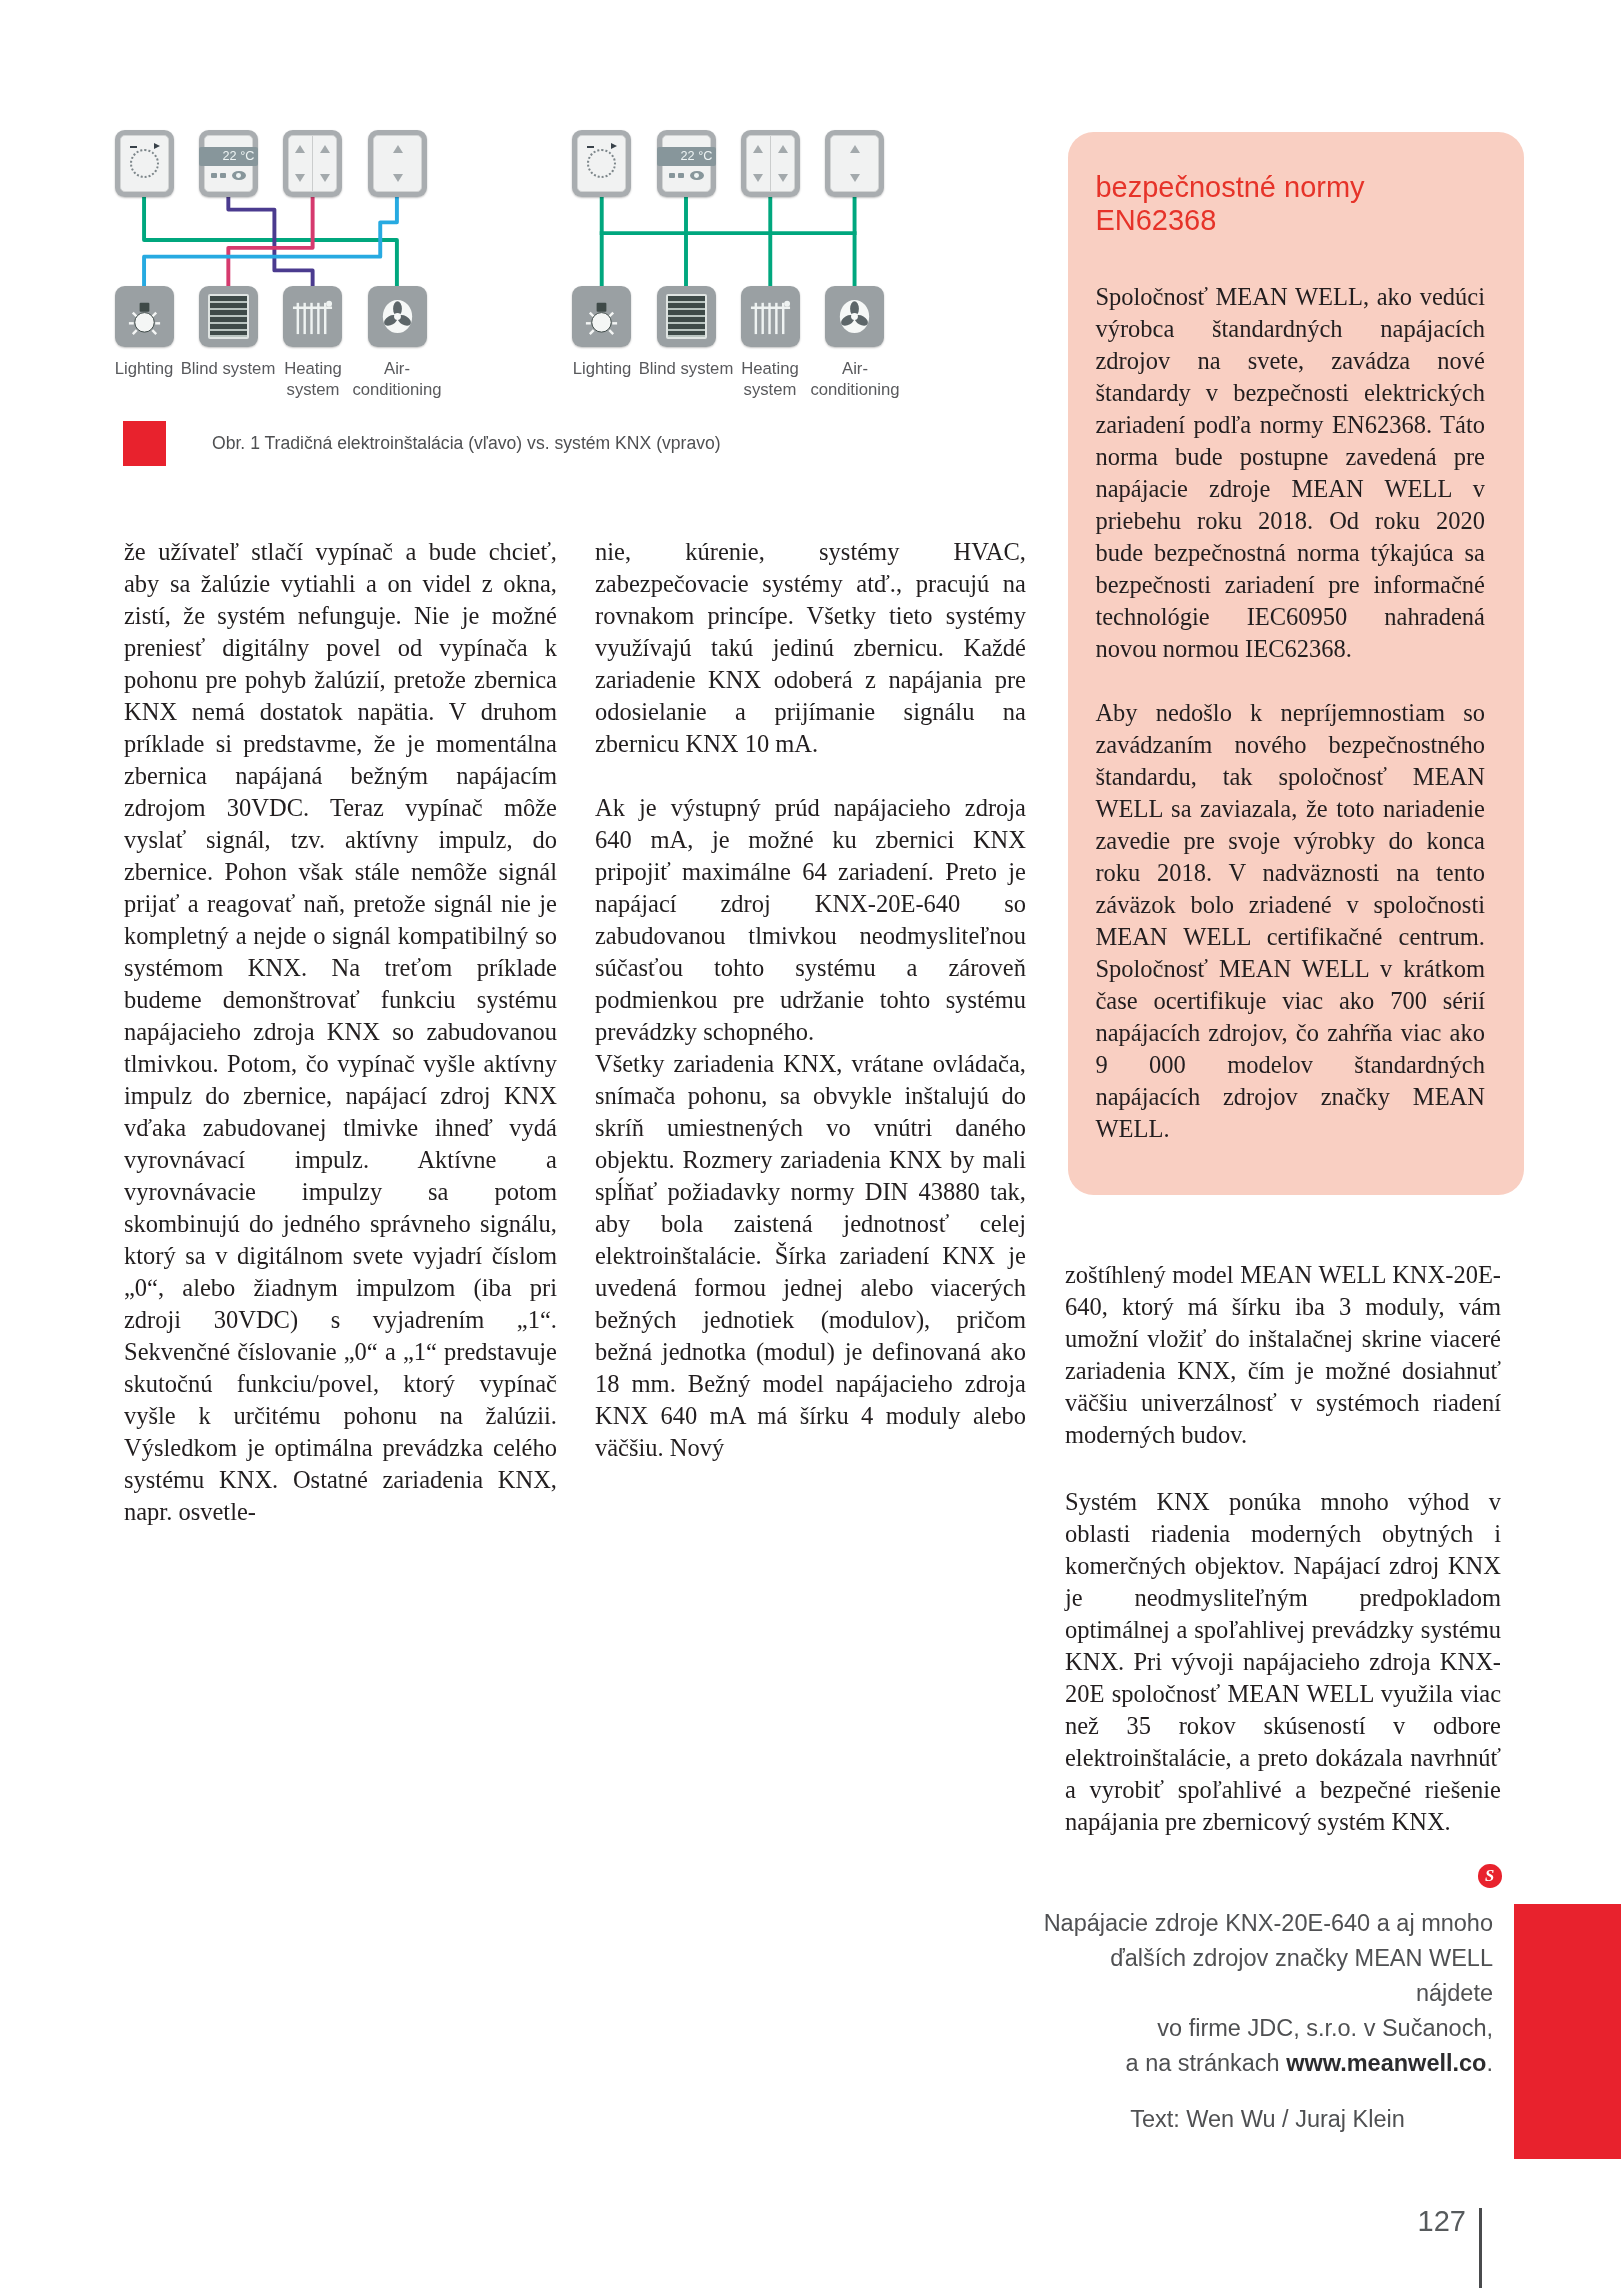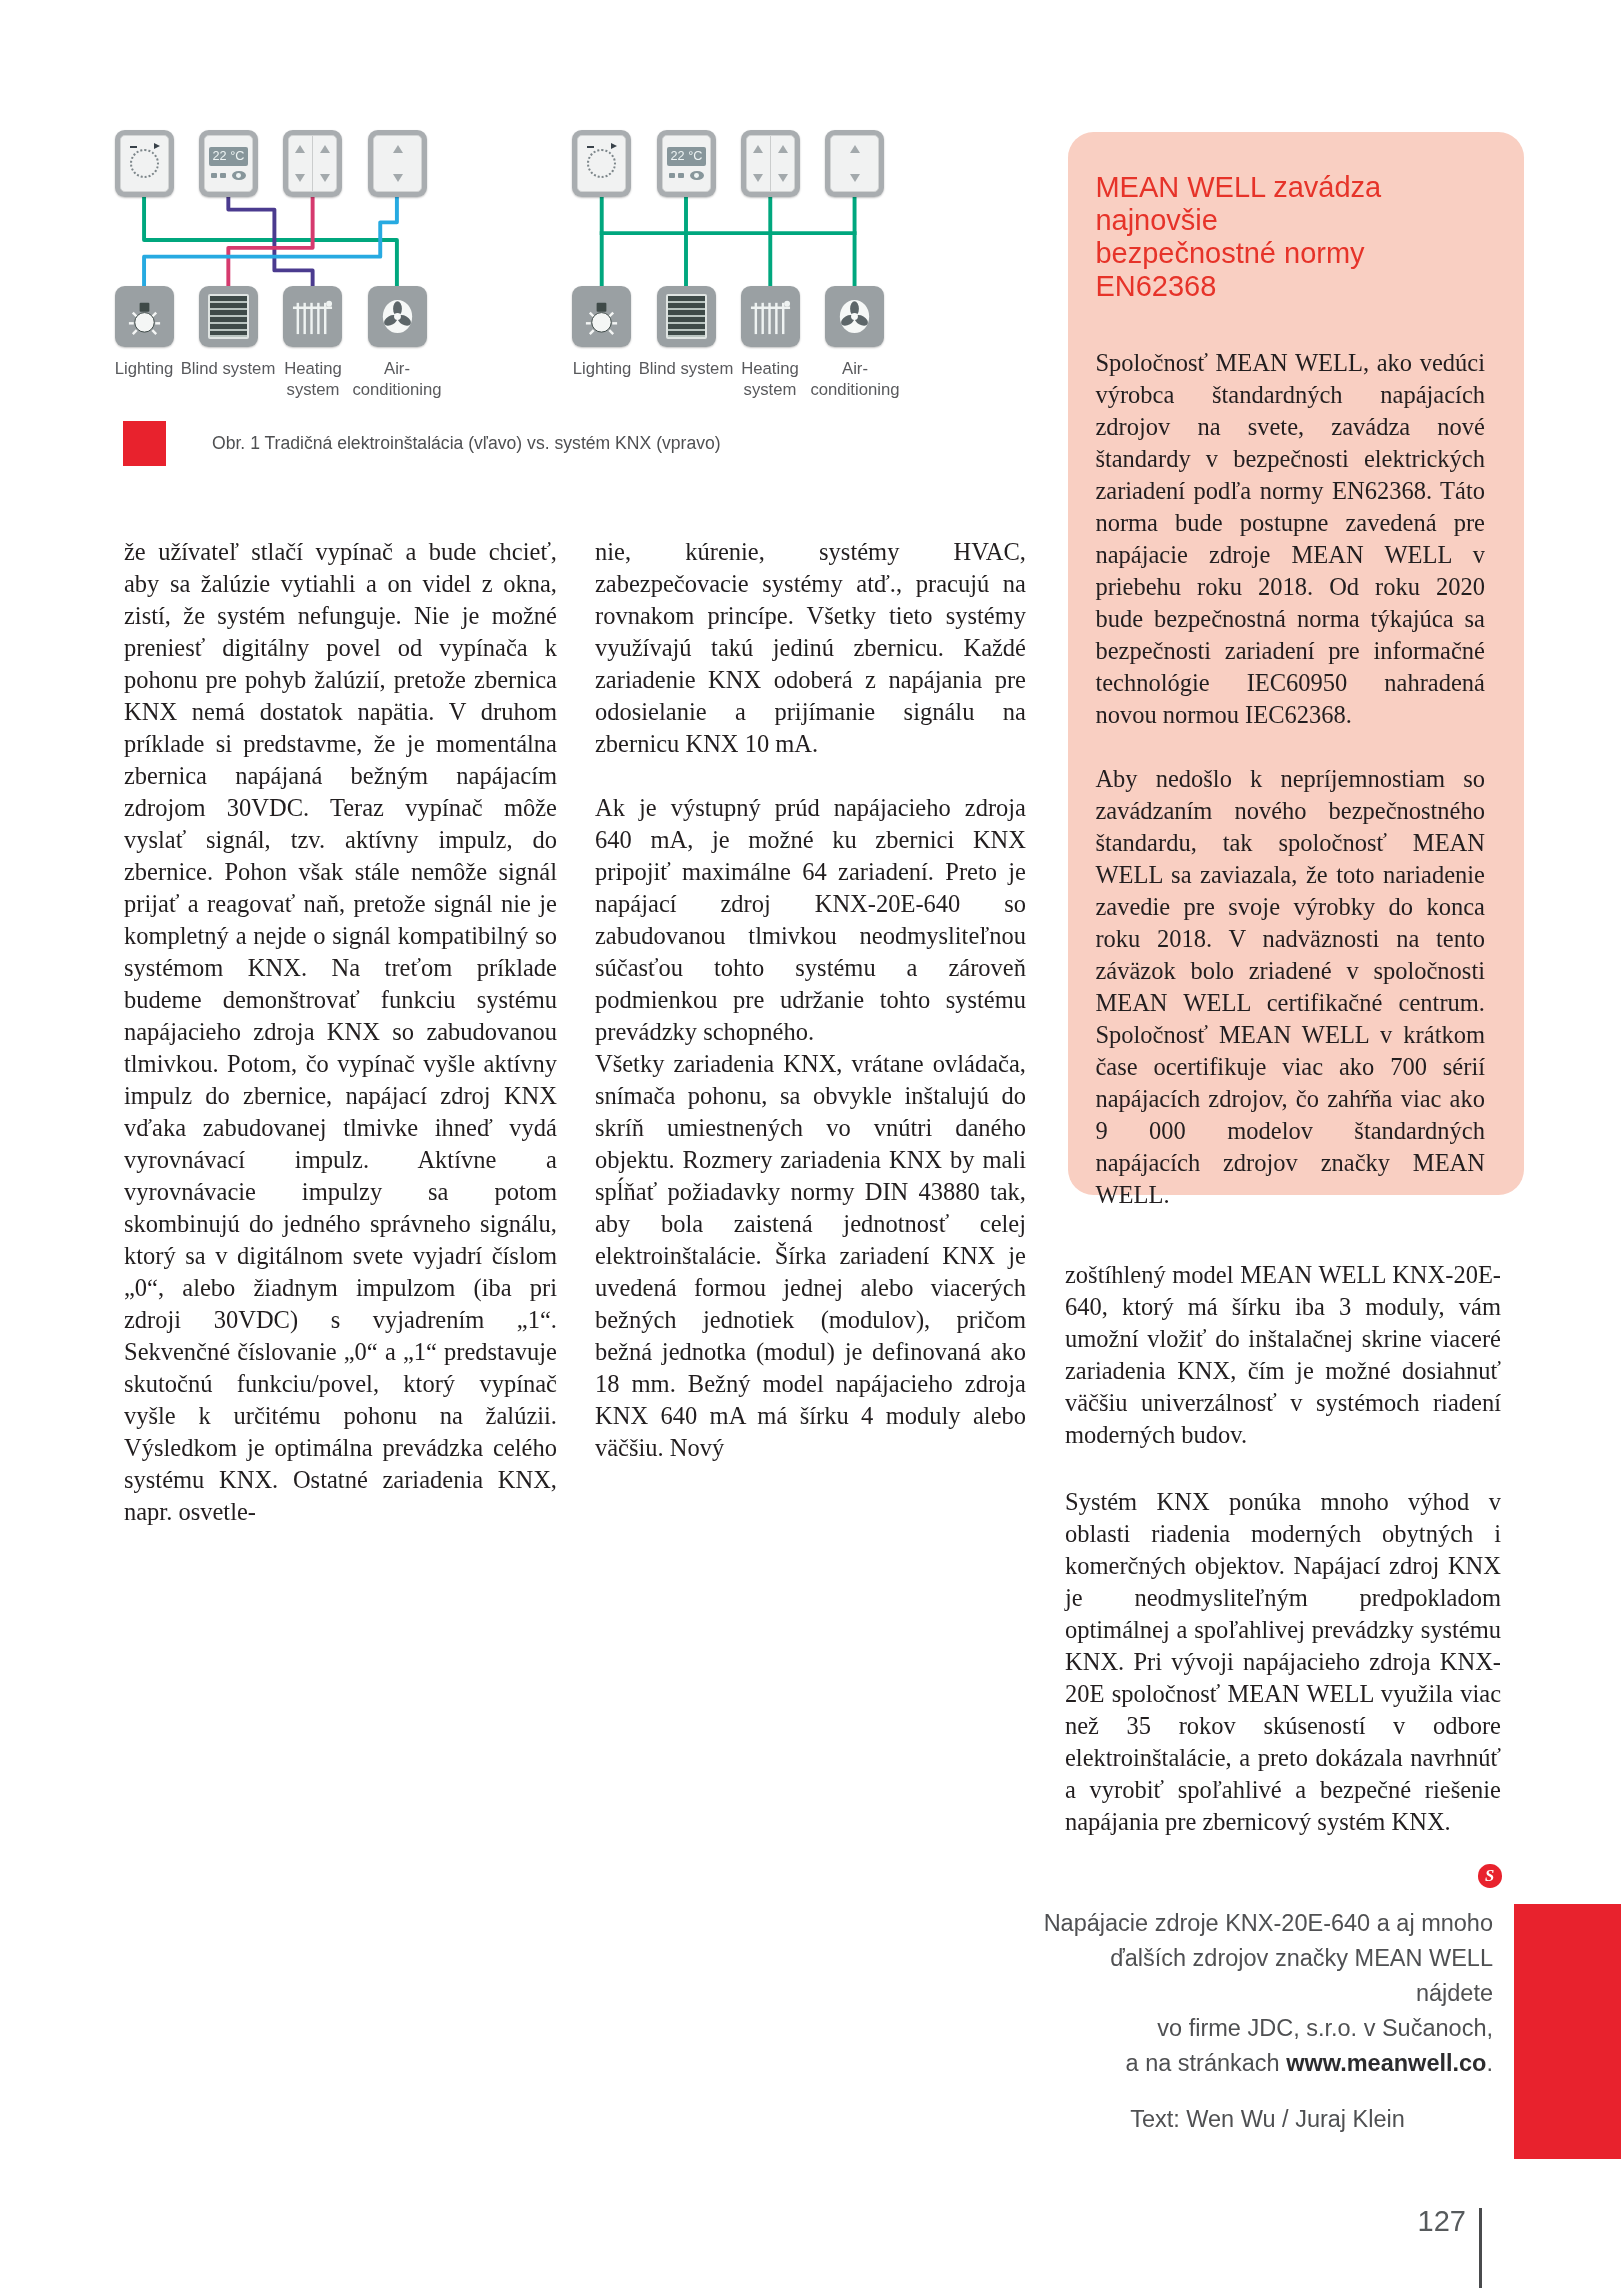--- a/index.html
+++ b/index.html
@@ -20,21 +20,21 @@
           border-bottom:8.8px solid #a3a9ac;}
   .tri-down{width:0;height:0;border-left:5.9px solid transparent;border-right:5.9px solid transparent;
           border-top:8.8px solid #a3a9ac;}
   .dim-face{align-items:center;justify-content:center;}
   .dim-circle{width:25.5px;height:25.5px;border:2px dotted #7d868a;border-radius:50%;}
   .dim-arrow{position:absolute;top:6.9px;right:7.8px;width:0;height:0;border-top:3.9px solid transparent;
           border-bottom:3.9px solid transparent;border-left:6.9px solid #39424a;}
   .dim-minus{position:absolute;top:9.8px;left:8.8px;width:6.9px;height:2px;background:#39424a;}
   .thermo-face{flex-direction:column;align-items:center;justify-content:center;padding:4.9px;}
   .lcd{background:#87969b;border-radius:2px;color:#eef4f4;font-family:"Liberation Sans",sans-serif;
-          font-size:12.7px;line-height:19.6px;width:39px;text-align:center;}
+          font-size:12.7px;line-height:19.6px;width:39px;text-align:center;padding-left:20px;}
   .thermo-row{display:flex;gap:2.9px;align-items:center;justify-content:center;margin-top:4.9px;}
   .t-dot{width:5.9px;height:4.9px;background:#87969b;border-radius:1px;}
   .t-eye{width:13.7px;height:8.8px;background:#87969b;border-radius:50%;position:relative;margin-left:3.9px;}
   .t-eye::after{content:"";position:absolute;left:3.9px;top:2px;width:4.9px;height:4.9px;background:#eef4f4;border-radius:50%;}
   .device{background:#9aa0a3;border-radius:9.8px;display:flex;align-items:center;justify-content:center;
           box-shadow:0 1px 2px rgba(0,0,0,.25);}
   .dev-label{font-family:"Liberation Sans",sans-serif;font-size:16.7px;line-height:20.6px;color:#58595c;text-align:center;}
   .blind-icon{width:37px;height:41px;border-radius:2px;border:2px solid #dfe4e2;
           background:repeating-linear-gradient(180deg,#3e4a48 0px,#3e4a48 4.9px,#b9c4c0 4.9px,#b9c4c0 6.9px);}
   
@@ -247,21 +247,20 @@
 
   <div class="abs body-txt just" style="left:124px;top:536px;width:433px;">že užívateľ stlačí vypínač a bude chcieť, aby sa žalúzie vytiahli a on videl z okna, zistí, že systém nefunguje. Nie je možné preniesť digitálny povel od vypínača k pohonu pre pohyb žalúzií, pretože zbernica KNX nemá dostatok napätia. V druhom príklade si predstavme, že je momentálna zbernica napájaná bežným napájacím zdrojom 30VDC. Teraz vypínač môže vyslať signál, tzv. aktívny impulz, do zbernice. Pohon však stále nemôže signál prijať a reagovať naň, pretože signál nie je kompletný a nejde o signál kompatibilný so systémom KNX. Na treťom príklade budeme demonštrovať funkciu systému napájacieho zdroja KNX so zabudovanou tlmivkou. Potom, čo vypínač vyšle aktívny impulz do zbernice, napájací zdroj KNX vďaka zabudovanej tlmivke ihneď vydá vyrovnávací impulz. Aktívne a vyrovnávacie impulzy sa potom skombinujú do jedného správneho signálu, ktorý sa v digitálnom svete vyjadrí číslom „0“, alebo žiadnym impulzom (iba pri zdroji 30VDC) s vyjadrením „1“. Sekvenčné číslovanie „0“ a „1“ predstavuje skutočnú funkciu/povel, ktorý vypínač vyšle k určitému pohonu na žalúzii. Výsledkom je optimálna prevádzka celého systému KNX. Ostatné zariadenia KNX, napr. osvetle-</div>
 
   <div class="abs" style="left:595px;top:536px;width:431px;">
     <div class="body-txt just" style="margin-bottom:32px;">nie, kúrenie, systémy HVAC, zabezpečovacie systémy atď., pracujú na rovnakom princípe. Všetky tieto systémy využívajú takú jedinú zbernicu. Každé zariadenie KNX odoberá z napájania pre odosielanie a prijímanie signálu na zbernicu KNX 10 mA.</div>
     <div class="body-txt just">Ak je výstupný prúd napájacieho zdroja 640 mA, je možné ku zbernici KNX pripojiť maximálne 64 zariadení. Preto je napájací zdroj KNX-20E-640 so zabudovanou tlmivkou neodmysliteľnou súčasťou tohto systému a zároveň podmienkou pre udržanie tohto systému prevádzky schopného.</div>
     <div class="body-txt just">Všetky zariadenia KNX, vrátane ovládača, snímača pohonu, sa obvykle inštalujú do skríň umiestnených vo vnútri daného objektu. Rozmery zariadenia KNX by mali spĺňať požiadavky normy DIN 43880 tak, aby bola zaistená jednotnosť celej elektroinštalácie. Šírka zariadení KNX je uvedená formou jednej alebo viacerých bežných jednotiek (modulov), pričom bežná jednotka (modul) je definovaná ako 18 mm. Bežný model napájacieho zdroja KNX 640 mA má šírku 4 moduly alebo väčšiu. Nový</div>
   </div>
 
   <div class="abs mw-box" style="left:1068px;top:132px;width:456px;height:1063px;">
-    <div class="mw-title">MEAN WELL zavádza najnovšie</div>
     <div class="mw-title">bezpečnostné normy EN62368</div>
     <div class="body-txt just" style="margin-top:44px;">Spoločnosť MEAN WELL, ako vedúci výrobca štandardných napájacích zdrojov na svete, zavádza nové štandardy v bezpečnosti elektrických zariadení podľa normy EN62368. Táto norma bude postupne zavedená pre napájacie zdroje MEAN WELL v priebehu roku 2018. Od roku 2020 bude bezpečnostná norma týkajúca sa bezpečnosti zariadení pre informačné technológie IEC60950 nahradená novou normou IEC62368.</div>
     <div class="body-txt just" style="margin-top:32px;">Aby nedošlo k nepríjemnostiam so zavádzaním nového bezpečnostného štandardu, tak spoločnosť MEAN WELL sa zaviazala, že toto nariadenie zavedie pre svoje výrobky do konca roku 2018. V nadväznosti na tento záväzok bolo zriadené v spoločnosti MEAN WELL certifikačné centrum. Spoločnosť MEAN WELL v krátkom čase ocertifikuje viac ako 700 sérií napájacích zdrojov, čo zahŕňa viac ako 9 000 modelov štandardných napájacích zdrojov značky MEAN WELL.</div>
   </div>
 
   <div class="abs body-txt just" style="left:1065px;top:1259px;width:436px;">zoštíhlený model MEAN WELL KNX-20E-640, ktorý má šírku iba 3 moduly, vám umožní vložiť do inštalačnej skrine viaceré zariadenia KNX, čím je možné dosiahnuť väčšiu univerzálnosť v systémoch riadení moderných budov.</div>
   <div class="abs body-txt just" style="left:1065px;top:1486px;width:436px;">Systém KNX ponúka mnoho výhod v oblasti riadenia moderných obytných i komerčných objektov. Napájací zdroj KNX je neodmysliteľným predpokladom optimálnej a spoľahlivej prevádzky systému KNX. Pri vývoji napájacieho zdroja KNX-20E spoločnosť MEAN WELL využila viac než 35 rokov skúseností v odbore elektroinštalácie, a preto dokázala navrhnúť a vyrobiť spoľahlivé a bezpečné riešenie napájania pre zbernicový systém KNX.</div>
   <div class="abs endmark" style="left:1478px;top:1864px;">S</div>
 
   <div class="abs" style="left:0;top:1568px;width:1078px;height:647px;">

